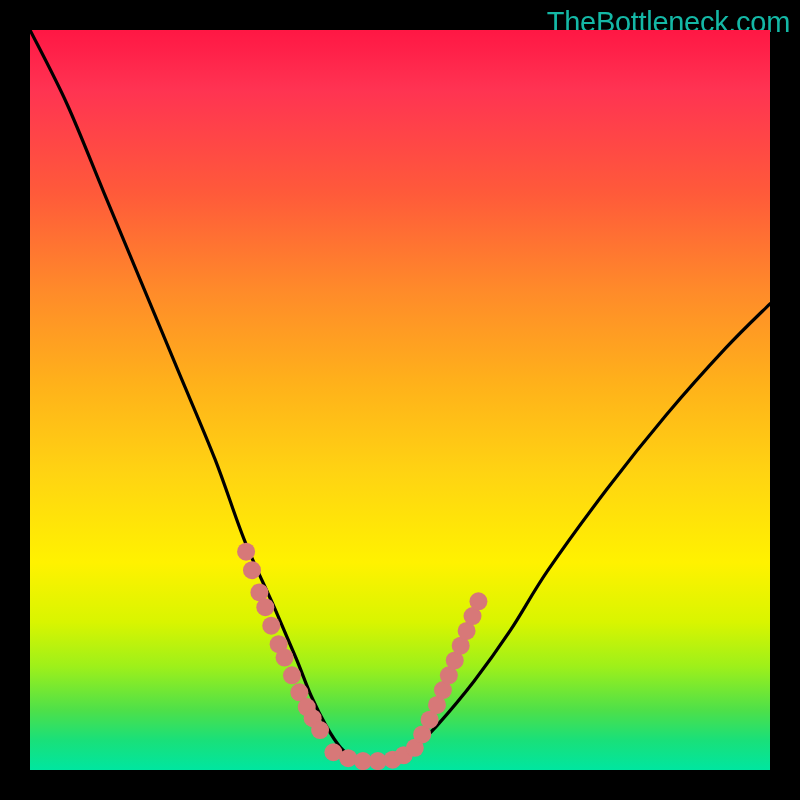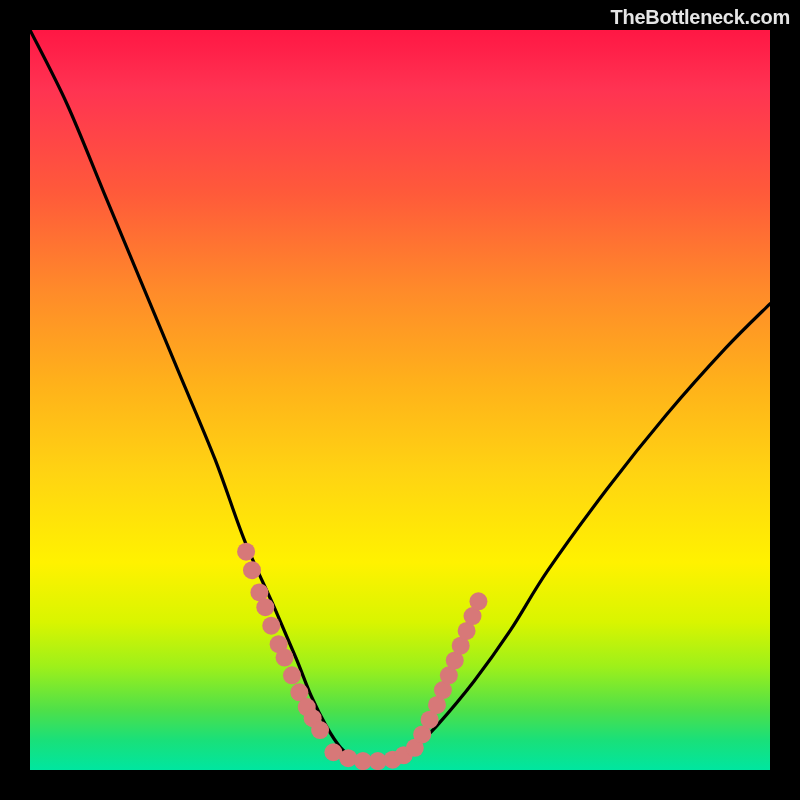--- a/index.html
+++ b/index.html
@@ -37,23 +37,23 @@
       #9ef01a 86%,
       #4de04a 92%,
       #19e07a 96%,
       #00e6a0 100%
     );
   }
   .credit {
     position: absolute;
     top: 6px;
     right: 10px;
-    font-size: 20px;
-    font-weight: 700;
-    color: #e5e5e5;
+    font-size: 29px;
+    font-weight: 400;
+    color: #14b8a6;
     letter-spacing: -0.3px;
     user-select: none;
   }
   svg.overlay {
     position: absolute;
     left: 0;
     top: 0;
     width: 740px;
     height: 740px;
   }

